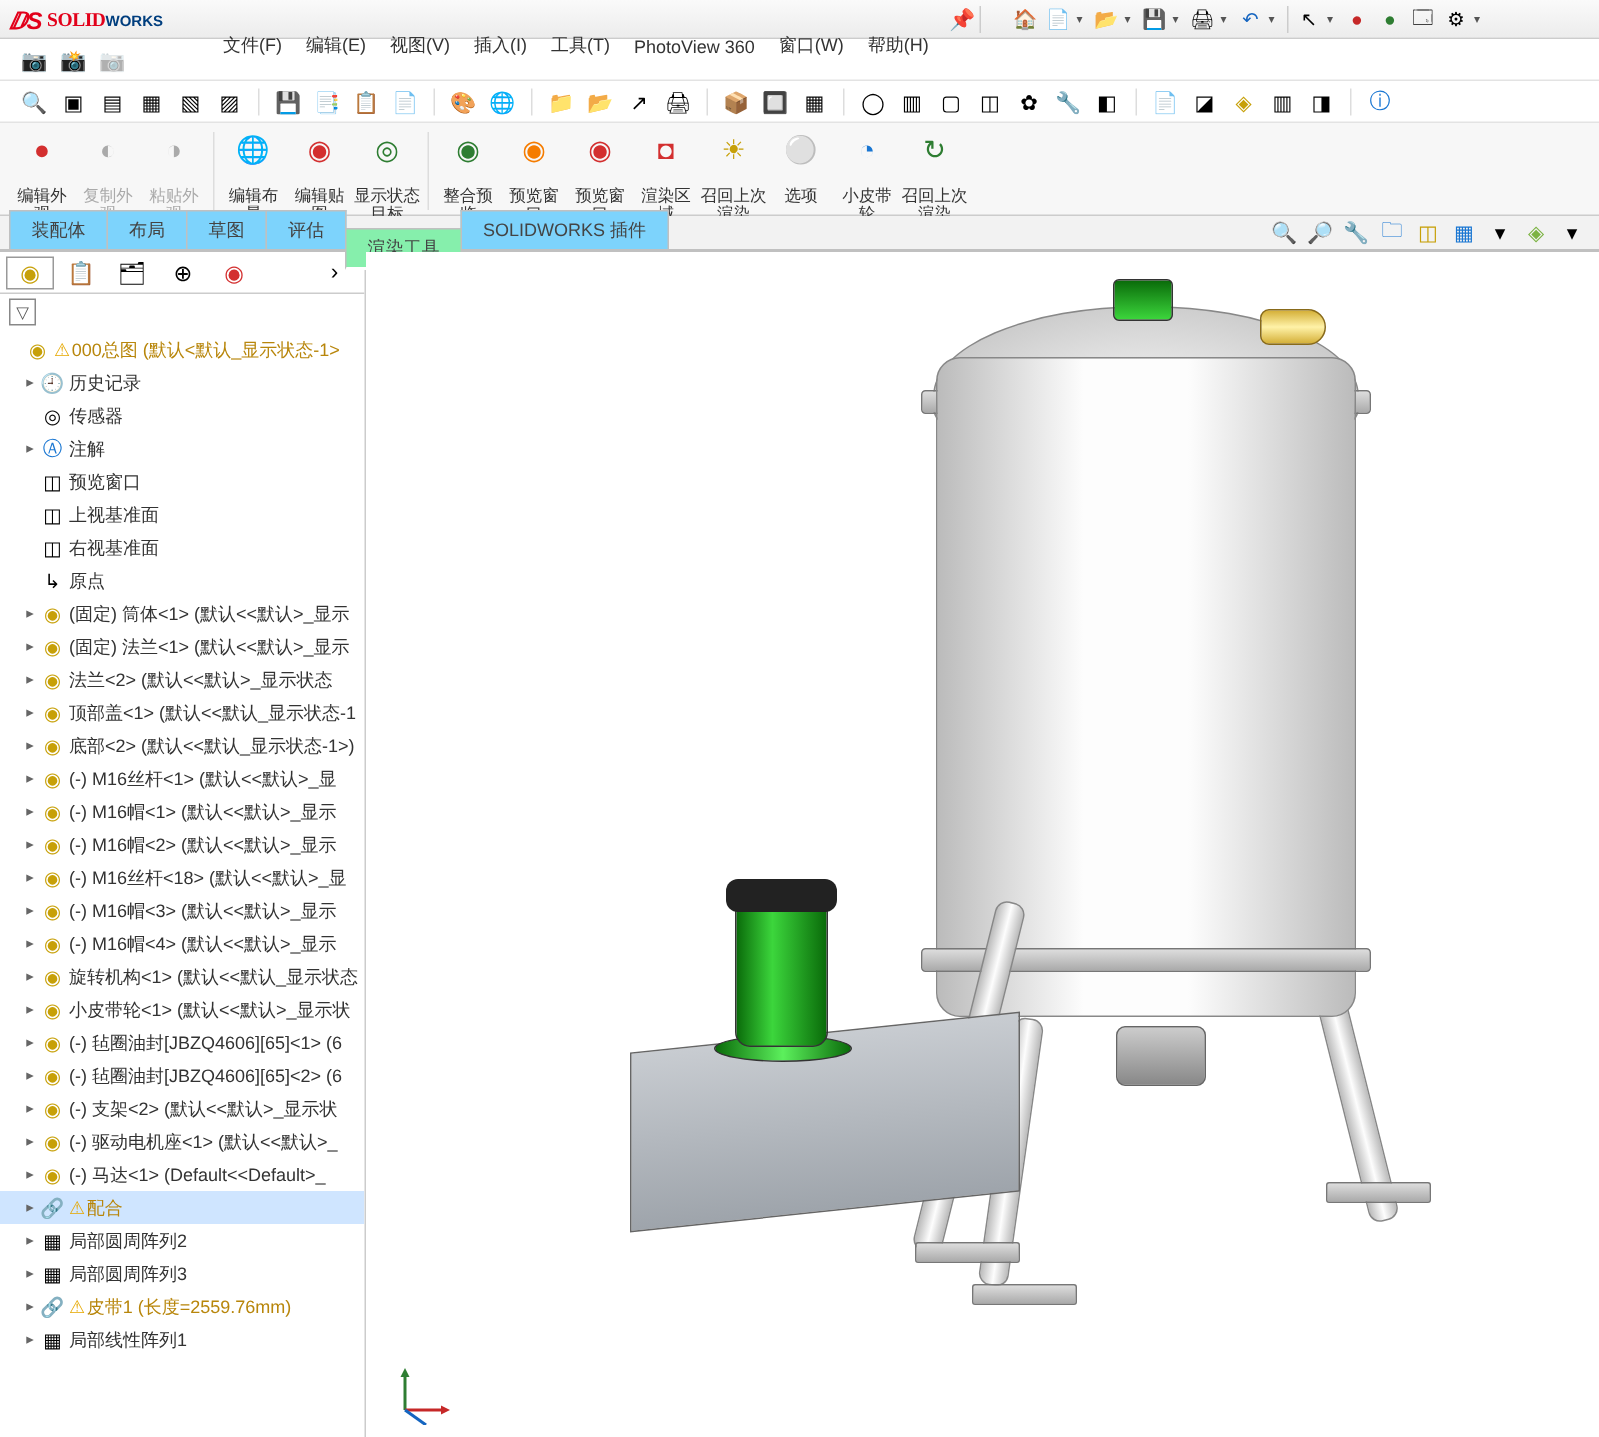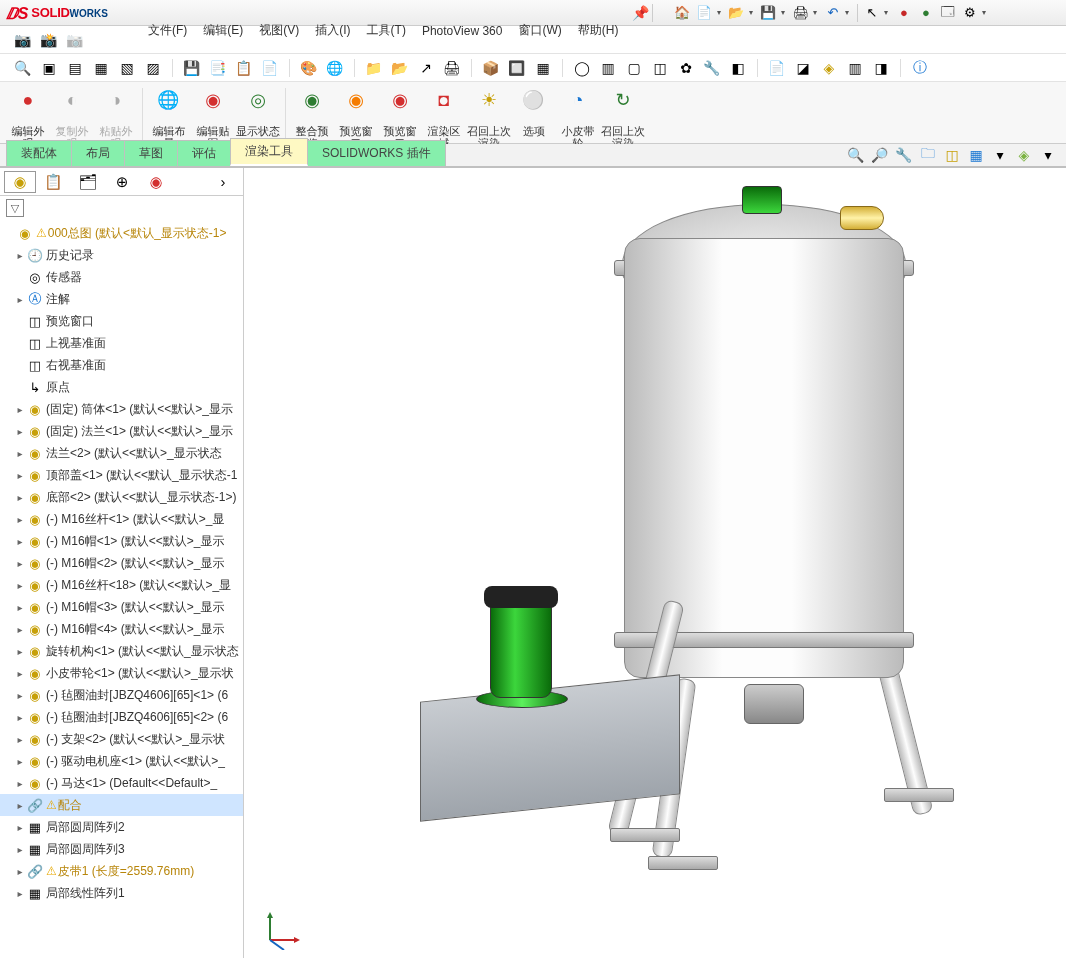--- a/index.html
+++ b/index.html
@@ -2,21 +2,21 @@
 <html><head>
 <meta charset="utf-8">
 <style>
 * { margin: 0; padding: 0; box-sizing: border-box; font-family: "Microsoft YaHei", Arial, sans-serif; font-size: 12px; }
 body { width: 1066px; height: 958px; background: #fff; overflow: hidden; position: relative; }
 
 
 .menubar { height: 26px; display: flex; align-items: center; background: linear-gradient(#fafafa,#ececec); border-bottom: 1px solid #ccc; padding-left: 6px; }
 .logo { display: flex; align-items: center; gap: 3px; margin-right: 32px; }
 .logo-ds { color: #e2001a; font-weight: bold; font-style: italic; font-size: 16px; }
-.logo-solid { color: #e2001a; font-weight: bold; font-size: 13px; letter-spacing: -0.3px; }
+.logo-solid { color: #e2001a; font-weight: bold; font-size: 13px; letter-spacing: -0.3px; font-family: Liberation Serif, serif; }
 .logo-works { color: #003e7e; font-weight: bold; font-size: 10px; }
 .menu-item { padding: 3px 8px; cursor: pointer; color: #333; margin-top: 36px; }
 .menu-sep { width: 1px; height: 18px; background: #ccc; margin: 0 2px; }
 .pin { color: #4a90d9; margin-left: 6px; font-size: 14px; }
 .qat { display: flex; align-items: center; gap: 2px; margin-left: 18px; }
 .qat-btn { width: 20px; height: 18px; display: flex; align-items: center; justify-content: center; cursor: pointer; font-size: 13px; }
 .qat-drop { width: 8px; font-size: 8px; color: #555; }
 
 
 .minibar { height: 28px; display: flex; align-items: center; padding-left: 12px; gap: 4px; border-bottom: 1px solid #e3e3e3; }
@@ -27,22 +27,22 @@
 .cm-tabs { height: 62px; display: flex; align-items: flex-start; padding: 4px 4px 0 6px; border-bottom: 1px solid #ccc; background: #f7f7f7; }
 .cm-btn { display: flex; flex-direction: column; align-items: center; justify-content: flex-start; width: 44px; padding: 2px 1px; cursor: pointer; text-align: center; }
 .cm-btn.wide { width: 46px; }
 .cm-btn-icon { width: 26px; height: 24px; display:flex; align-items:center; justify-content:center; font-size: 18px; }
 .cm-btn-label { font-size: 11px; line-height: 12px; color: #333; margin-top: 13px; white-space: pre-line; }
 .cm-btn.disabled .cm-btn-label, .cm-btn.disabled .cm-btn-icon { color: #aaa; }
 .cm-sep { width: 1px; height: 52px; background: #ddd; margin: 2px 4px; }
 
 
 .tabstrip { height: 24px; display: flex; align-items: flex-end; border-bottom: 2px solid #c0c0c0; padding-left: 6px; background: #f2f2f2; position: relative; }
-.tab { padding: 4px 14px; border: 1px solid #c0c0c0; border-bottom: none; background: #86efac; cursor: pointer; margin-right: -1px; color: #444; }
-.tab.active { background: #fef9c3; border-bottom: 2px solid #fff; position: relative; top: 0; }
+.tab { padding: 4px 14px; border: 1px solid #c0c0c0; border-bottom: none; background: #7dd3fc; cursor: pointer; margin-right: -1px; color: #444; }
+.tab.active { background: #86efac; border-bottom: 2px solid #fff; position: relative; top: 14px; }
 .view-tools { position: absolute; right: 8px; top: 2px; display: flex; gap: 4px; }
 .view-tool { width: 20px; height: 18px; font-size: 14px; cursor:pointer; display:flex; align-items:center; justify-content:center;}
 
 
 .workspace { display: flex; height: calc(958px - 26px - 28px - 28px - 62px - 24px); }
 .tree-panel { width: 244px; border-right: 1px solid #ccc; background: #fff; overflow: hidden; display:flex; flex-direction:column;}
 .tree-tabs { height: 28px; display: flex; align-items: center; border-bottom: 1px solid #ccc; padding: 0 4px; gap: 2px; }
 .tree-tab { width: 32px; height: 22px; border: 1px solid transparent; display: flex; align-items:center; justify-content:center; font-size:15px; cursor:pointer;}
 .tree-tab.active { border: 1px solid #999; background: #fff; }
 .tree-filter { height: 24px; display:flex; align-items:center; padding: 2px 6px; }

